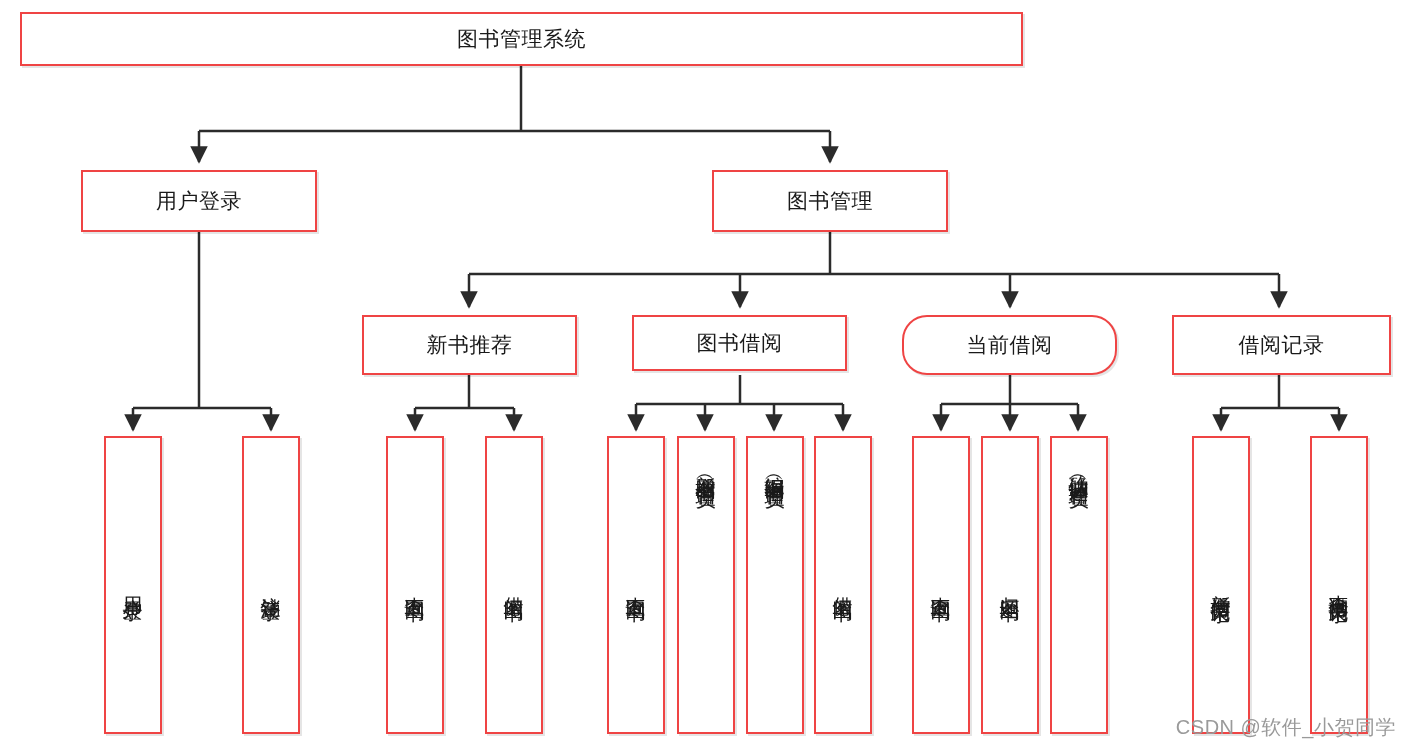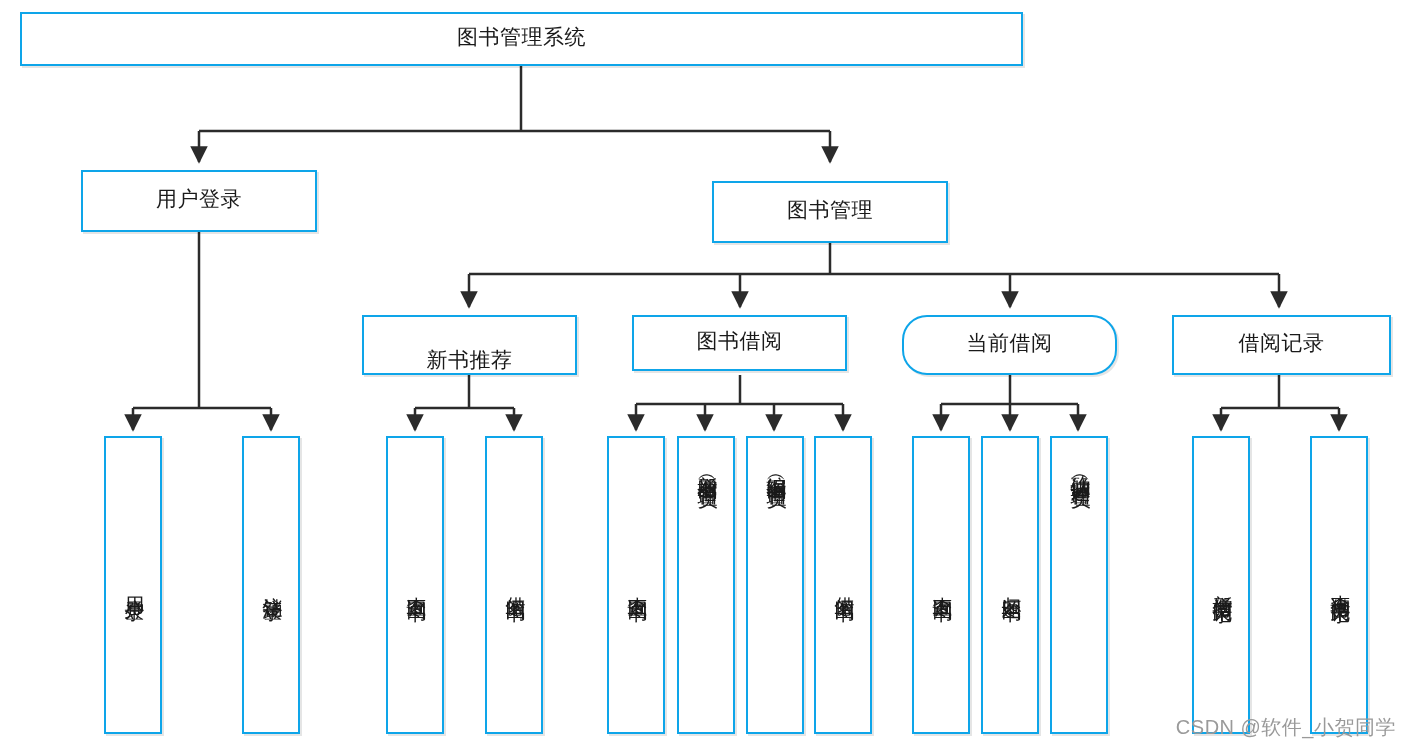--- a/index.html
+++ b/index.html
@@ -21,26 +21,25 @@
     position: absolute;
     left: 0;
     top: 0;
     width: 1405px;
     height: 747px;
   }
   .node-box {
     position: absolute;
     box-sizing: border-box;
     background: #ffffff;
-    border: 2px solid #0ea5e9;
+    border: 2px solid #ef4444;
     display: flex;
     align-items: center;
     justify-content: center;
     box-shadow: 2px 2px 0 rgba(0,0,0,0.10);
-    font-family: Liberation Mono, monospace;
   }
   .node-label {
     color: #1a1a1a;
     font-size: 21px;
     line-height: 1.06;
     letter-spacing: 0.5px;
     white-space: nowrap;
   }
   .node-box.vertical .node-label {
     writing-mode: vertical-rl;
@@ -124,25 +123,25 @@
     </g>
   </svg>
 
   <div class="node-box" style="left:20px; top:12px; width:1003px; height:54px;">
     <span class="node-label">图书管理系统</span>
   </div>
 
   <div class="node-box" style="left:81px; top:170px; width:236px; height:62px;">
     <span class="node-label">用户登录</span>
   </div>
-  <div class="node-box" style="left:712px; top:181px; width:236px; height:62px;">
+  <div class="node-box" style="left:712px; top:170px; width:236px; height:62px;">
     <span class="node-label">图书管理</span>
   </div>
 
-  <div class="node-box" style="left:362px; top:315px; width:215px; height:60px;align-items:flex-end;">
+  <div class="node-box" style="left:362px; top:315px; width:215px; height:60px;">
     <span class="node-label">新书推荐</span>
   </div>
   <div class="node-box" style="left:632px; top:315px; width:215px; height:56px;">
     <span class="node-label">图书借阅</span>
   </div>
   <div class="node-box" style="left:902px; top:315px; width:215px; height:60px;border-radius:25px;">
     <span class="node-label">当前借阅</span>
   </div>
   <div class="node-box" style="left:1172px; top:315px; width:219px; height:60px;">
     <span class="node-label">借阅记录</span>

